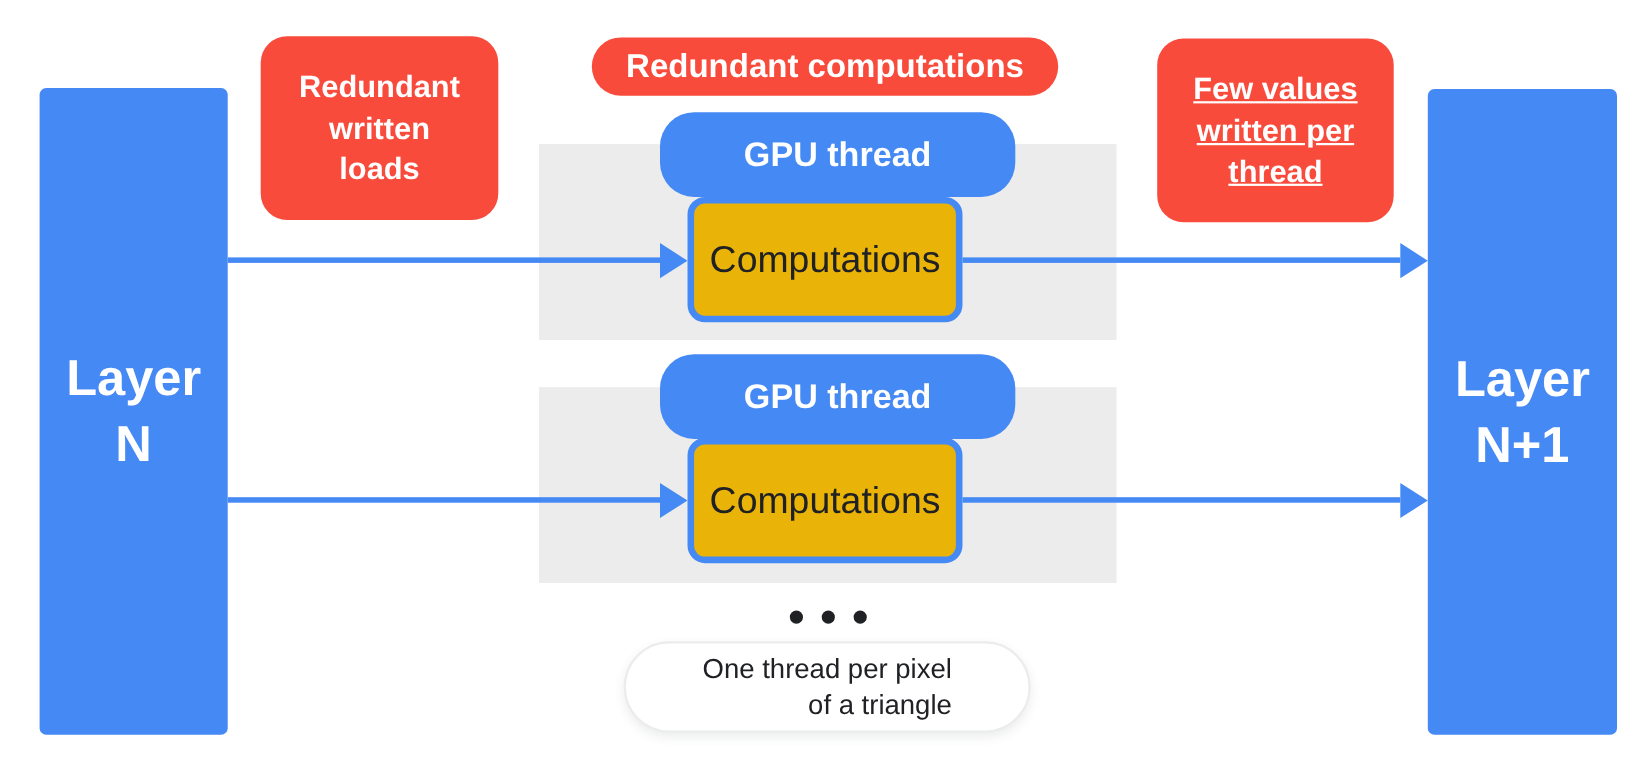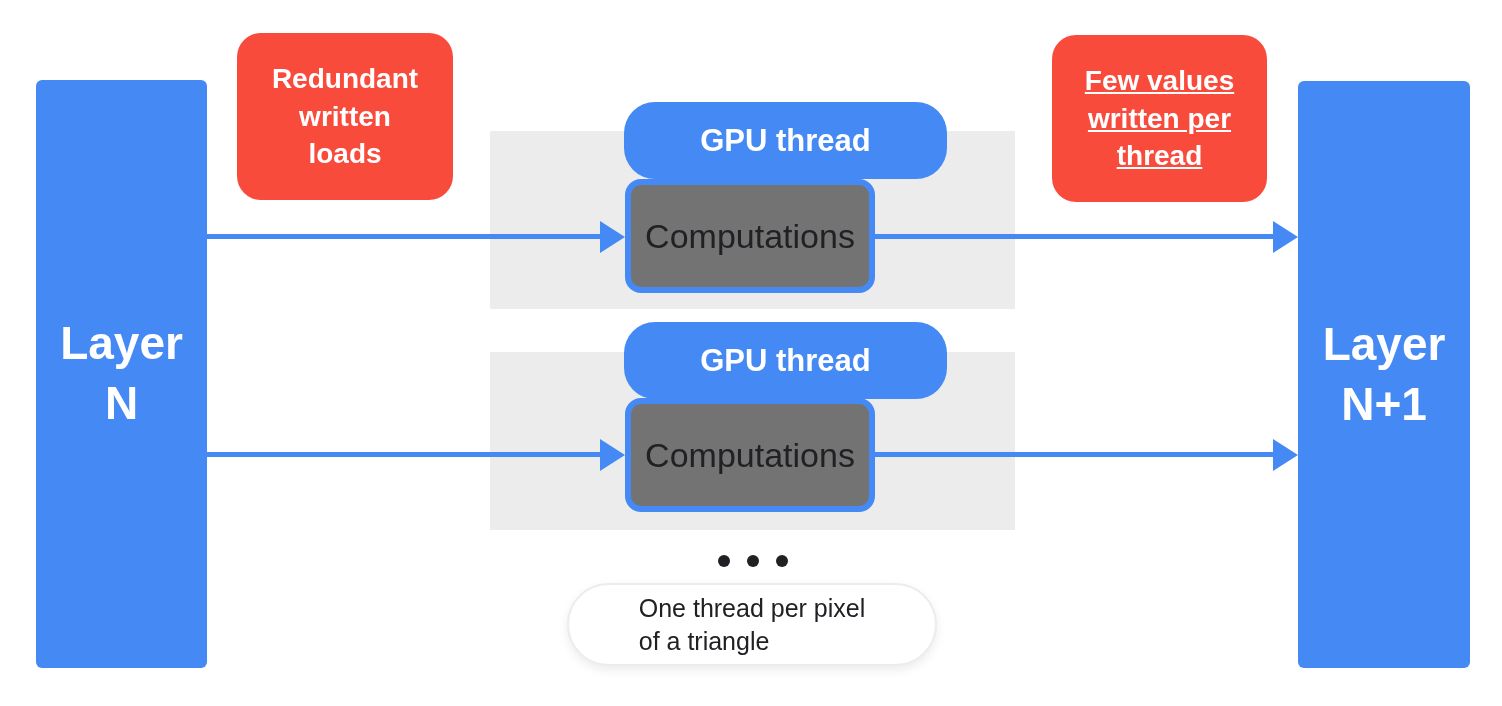--- a/index.html
+++ b/index.html
@@ -45,34 +45,34 @@
   .panel {
     left: 490px; width: 525px; height: 178px;
     background: #ECECEC;
     z-index: 1;
   }
   .panel-1 { top: 131px; }
   .panel-2 { top: 352px; }
 
   
   .gpu-pill {
-    left: 624px; width: 323px; height: 77px;
+    left: 600px; width: 323px; height: 77px;
     background: var(--blue);
     border-radius: 31px;
     color: #ffffff; font-weight: 700; font-size: 31px;
     display: flex; align-items: center; justify-content: center;
     z-index: 4;
   }
   .gpu-pill-1 { top: 102px; }
   .gpu-pill-2 { top: 322px; }
 
   
   .comp-box {
     left: 625px; width: 250px; height: 114px;
-    background: #737373;
+    background: #eab308;
     border: 6px solid var(--blue);
     border-radius: 16px;
     color: #202124; font-size: 34px;
     display: flex; align-items: center; justify-content: center;
     z-index: 3;
   }
   .comp-box-1 { top: 179px; }
   .comp-box-2 { top: 398px; }
 
   
@@ -103,38 +103,39 @@
 
   
   .footnote {
     left: 567px; top: 583px; width: 370px; height: 83px;
     background: #ffffff;
     border: 2px solid #ECECEC;
     border-radius: 42px;
     box-shadow: 0 4px 10px rgba(60, 64, 67, 0.10);
     color: #202124; font-size: 25px; line-height: 1.32;
     display: flex; align-items: center; justify-content: center;
-    text-align: left;
+    text-align: right;
     white-space: pre-line;
     z-index: 4;
   }
 </style>
 </head>
 <body>
 
 <div class="canvas" style="--blue:#4589F4; --red:#F94B3C;">
 
   <div class="abs layer-block layer-left">Layer
 N</div>
   <div class="abs layer-block layer-right">Layer
 N+1</div>
 
   <div class="abs note note-memory">Redundant
 written
 loads</div>
+  <div class="abs note note-compute">Redundant computations</div>
   <div class="abs note note-few">Few values
 written per
 thread</div>
 
   <div class="abs panel panel-1"></div>
   <div class="abs panel panel-2"></div>
 
   <div class="abs arrow-line r1-line-a"></div>
   <div class="abs arrow-head r1-head-a"></div>
   <div class="abs arrow-line r1-line-b"></div>

